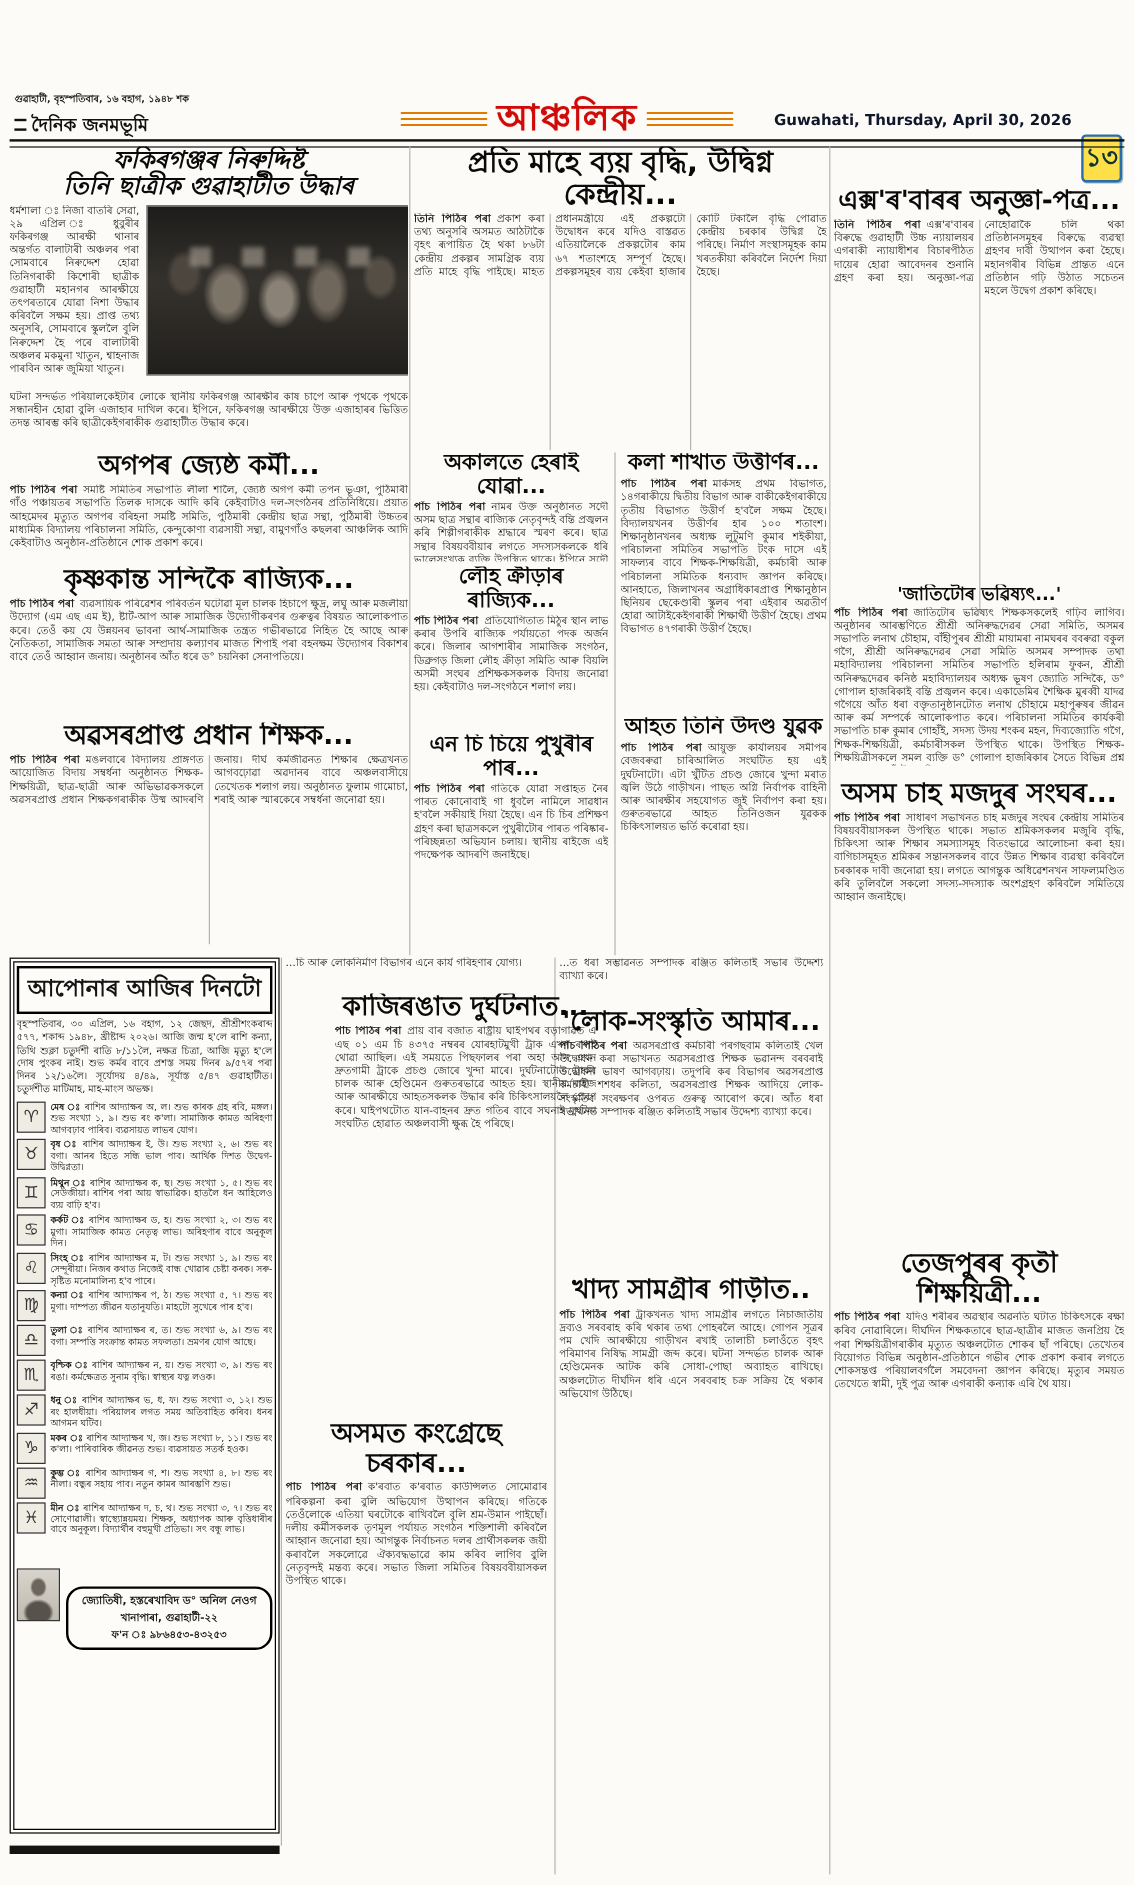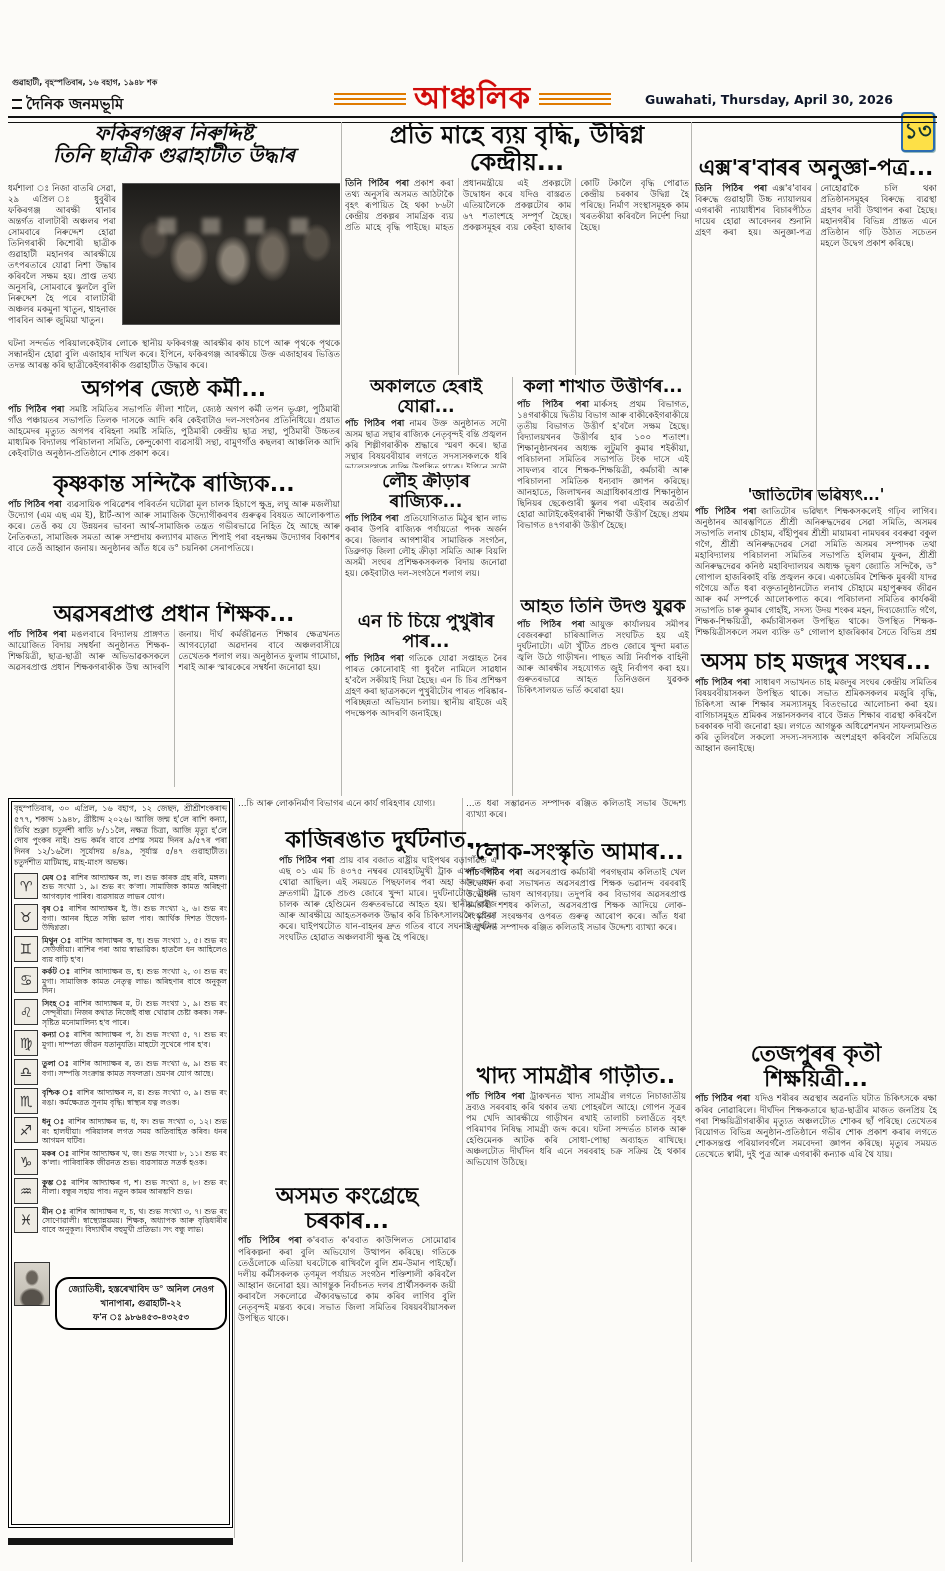--- a/index.html
+++ b/index.html
@@ -28,21 +28,21 @@
   .hl-27{font-size:20px;font-style:italic;}
   .hl-23{font-size:22px;}
   .hl-20{font-size:15px;}
   .hl-18{font-size:17.5px;}
   p.body{margin:0;font-size:8.6px;line-height:1.28;text-align:justify;overflow:hidden;color:#1c1c1c;}
   p.body .byline{font-weight:bold;font-size:8.8px;padding-right:5px;}
   .cols2{column-count:2;column-gap:9px;column-rule:1px solid #b5b5b0;}
   .cols3{column-count:3;column-gap:9px;column-rule:1px solid #b5b5b0;}
   .vrule{position:absolute;width:1px;background:#b5b5b0;}
   
-  .lead-row{display:flex;margin-top:16px;}
+  .lead-row{display:flex;margin-top:4px;}
   .lead-text{width:108px;flex:none;}
   .photo{flex:none;width:220px;height:140px;margin-left:6px;border:1px solid #555;
          background:
           radial-gradient(28px 38px at 30% 52%, #7d7468 0 40%, transparent 70%),
           radial-gradient(26px 36px at 50% 55%, #8a8276 0 40%, transparent 70%),
           radial-gradient(26px 40px at 68% 50%, #6f675c 0 40%, transparent 70%),
           radial-gradient(20px 26px at 14% 40%, #4c463f 0 50%, transparent 75%),
           radial-gradient(20px 26px at 88% 42%, #544e45 0 50%, transparent 75%),
           linear-gradient(180deg,#1d1c1a 0%,#35322d 45%,#211f1c 100%);}
   .photo .blur{position:relative;top:34px;margin:0 auto;width:150px;height:16px;
@@ -192,20 +192,21 @@
     <h2 class="hl hl-23">'লোক-সংস্কৃতি আমাৰ...</h2>
     <p class="body fill" style="height:184px;"><span class="byline">পাঁচ পিঠিৰ পৰা</span><span class="bt">অৱসৰপ্ৰাপ্ত কৰ্মচাৰী পৰগছবাম কলিতাই খেল উদ্বোধন কৰা সভাখনত অৱসৰপ্ৰাপ্ত শিক্ষক ভৱানন্দ বৰবৰাই উদ্বোধনী ভাষণ আগবঢ়ায়। তদুপৰি কৰ বিভাগৰ অৱসৰপ্ৰাপ্ত কৰ্মচাৰী শশধৰ কলিতা, অৱসৰপ্ৰাপ্ত শিক্ষক আদিয়ে লোক-সংস্কৃতিৰ সংৰক্ষণৰ ওপৰত গুৰুত্ব আৰোপ কৰে। আঁত ধৰা সভাখনত সম্পাদক ৰঞ্জিত কলিতাই সভাৰ উদ্দেশ্য ব্যাখ্যা কৰে।</span></p>
   </section>
 
   <section class="art" style="left:466px;top:1064px;width:220px;height:496px;">
     <h2 class="hl hl-23">খাদ্য সামগ্ৰীৰ গাড়ীত..</h2>
     <p class="body fill" style="height:458px;"><span class="byline">পাঁচ পিঠিৰ পৰা</span><span class="bt">ট্ৰাকখনত খাদ্য সামগ্ৰীৰ লগতে নিচাজাতীয় দ্ৰব্যও সৰবৰাহ কৰি থকাৰ তথ্য পোহৰলৈ আহে। গোপন সূত্ৰৰ পম খেদি আৰক্ষীয়ে গাড়ীখন ৰখাই তালাচী চলাওঁতে বৃহৎ পৰিমাণৰ নিষিদ্ধ সামগ্ৰী জব্দ কৰে। ঘটনা সন্দৰ্ভত চালক আৰু হেণ্ডিমেনক আটক কৰি সোধা-পোছা অব্যাহত ৰাখিছে। অঞ্চলটোত দীৰ্ঘদিন ধৰি এনে সৰবৰাহ চক্ৰ সক্ৰিয় হৈ থকাৰ অভিযোগ উঠিছে।</span></p>
   </section>
 
   <aside id="horo">
+    <div class="h-title">আপোনাৰ আজিৰ দিনটো</div>
     <p class="h-intro">বৃহস্পতিবাৰ, ৩০ এপ্ৰিল, ১৬ বহাগ, ১২ জেছদ, শ্ৰীশ্ৰীশংকৰাব্দ ৫৭৭, শকাব্দ ১৯৪৮, খ্ৰীষ্টাব্দ ২০২৬। আজি জন্ম হ'লে ৰাশি কন্যা, তিথি শুক্লা চতুৰ্দশী ৰাতি ৮/১১লৈ, নক্ষত্ৰ চিত্ৰা, আজি মৃত্যু হ'লে দোষ পুংকৰ নাই। শুভ কৰ্মৰ বাবে প্ৰশস্ত সময় দিনৰ ৯/৫৭ৰ পৰা দিনৰ ১২/১৬লৈ। সূৰ্যোদয় ৪/৪৯, সূৰ্যাস্ত ৫/৪৭ গুৱাহাটীত। চতুৰ্দশীত মাটিমাহ, মাহ-মাংস অভক্ষ।</p>
     <div id="signs">
         <div class="sign">
           <div class="icon">♈</div>
           <div class="stext"><span class="sname">মেষ ঃ </span>ৰাশিৰ আদ্যাক্ষৰ অ, ল। শুভ কাৰক গ্ৰহ ৰবি, মঙ্গল। শুভ সংখ্যা ১, ৯। শুভ ৰং ক'লা। সামাজিক কামত অৰিহণা আগবঢ়াব পাৰিব। ব্যৱসায়ত লাভৰ যোগ।</div>
         </div>
         <div class="sign">
           <div class="icon">♉</div>
           <div class="stext"><span class="sname">বৃষ ঃ </span>ৰাশিৰ আদ্যাক্ষৰ ই, উ। শুভ সংখ্যা ২, ৬। শুভ ৰং বগা। আনৰ হিতে সন্ধি ভাল পাব। আৰ্থিক দিশত উদ্বেগ-উদ্বিগ্নতা।</div>
         </div>

